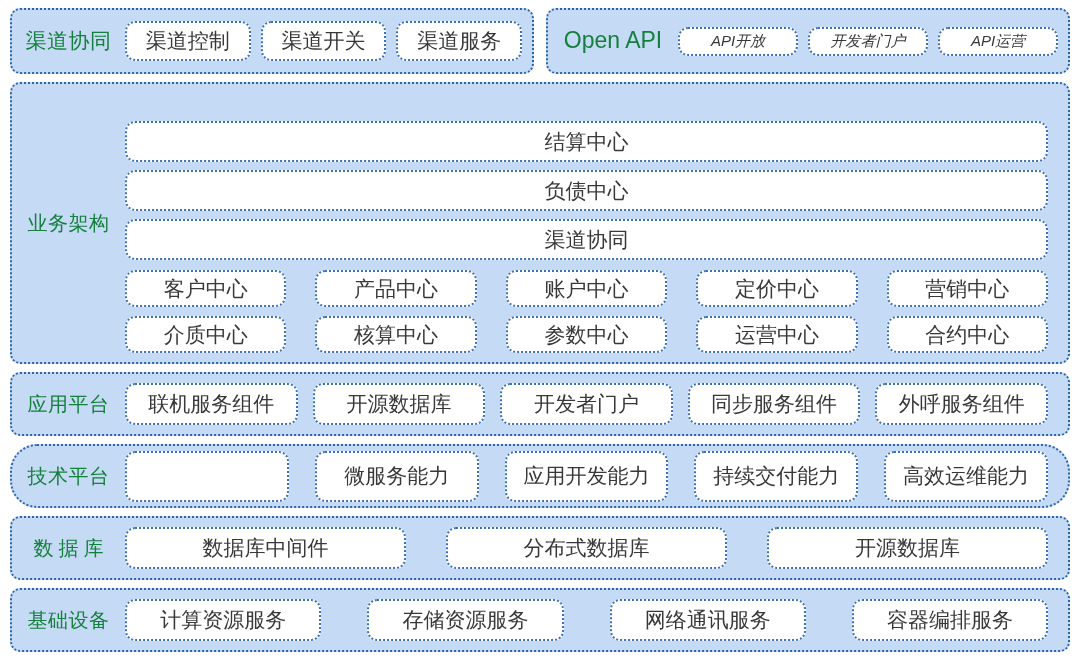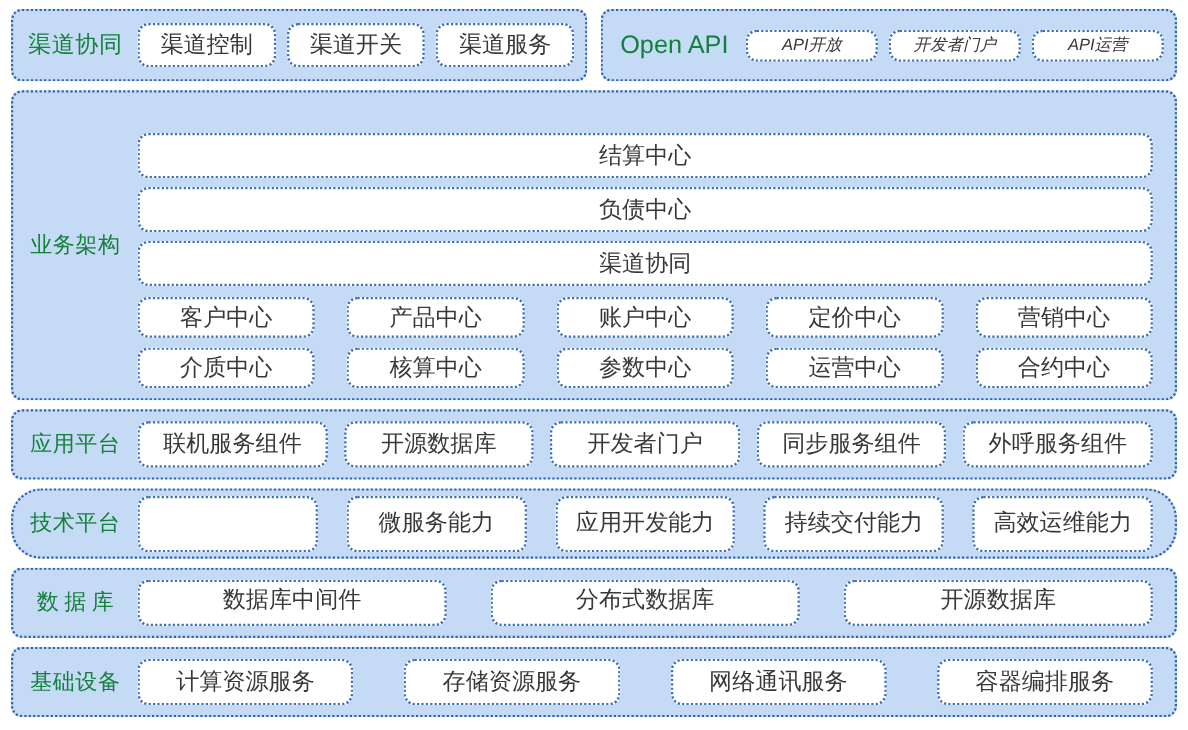--- a/index.html
+++ b/index.html
@@ -127,21 +127,21 @@
   .panel-apps .chips { gap: 15px; padding-right: 10px; }
   .panel-apps .chip { flex: 1 1 0; height: 42px; }
 
   
   .panel-tech { flex: 0 0 64px; border-radius: 27px; }
   .panel-tech .chips { gap: 26px; padding-right: 10px; }
   .panel-tech .chip { flex: 1 1 0; height: 51px; }
 
   
   .panel-db { flex: 0 0 64px; }
-  .panel-db .chips { gap: 40px; padding-right: 10px; font-family: Liberation Mono, monospace; }
+  .panel-db .chips { gap: 40px; padding-right: 10px; }
   .panel-db .chip { flex: 1 1 0; height: 42px; }
 
   
   .panel-infra { flex: 0 0 64px; }
   .panel-infra .chips { gap: 46px; padding-right: 10px; }
   .panel-infra .chip { flex: 1 1 0; height: 42px; }
 
 </style>
 </head>
 <body>

